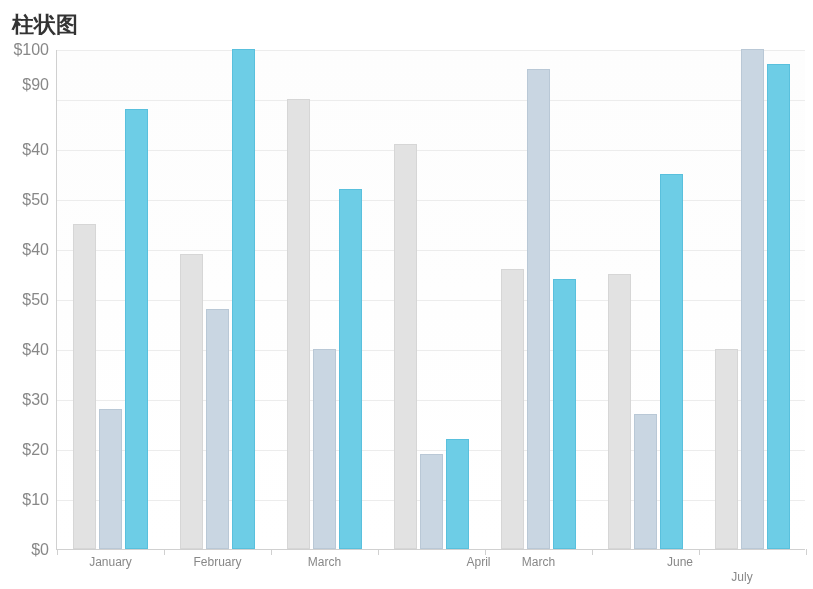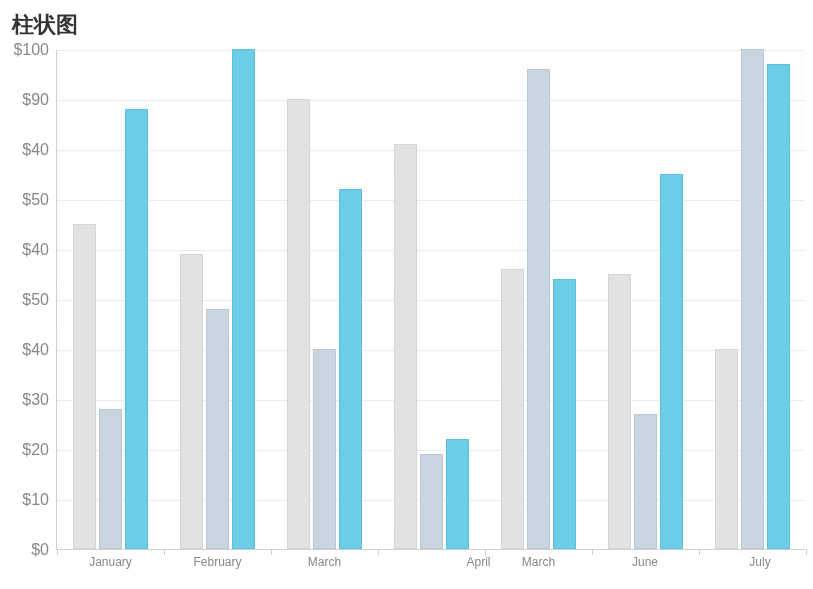--- a/index.html
+++ b/index.html
@@ -90,21 +90,21 @@
       <div class="y-tick" style="top: 300px;">$40</div>
       <div class="gridline" style="top: 250px;"></div>
       <div class="y-tick" style="top: 250px;">$50</div>
       <div class="gridline" style="top: 200px;"></div>
       <div class="y-tick" style="top: 200px;">$40</div>
       <div class="gridline" style="top: 150px;"></div>
       <div class="y-tick" style="top: 150px;">$50</div>
       <div class="gridline" style="top: 100px;"></div>
       <div class="y-tick" style="top: 100px;">$40</div>
       <div class="gridline" style="top: 50px;"></div>
-      <div class="y-tick" style="top: 50px;">$90</div>
+      <div class="y-tick" style="top: 35px;">$90</div>
       <div class="gridline" style="top: 0px;"></div>
       <div class="y-tick" style="top: 0px;">$100</div>
       <div class="cat-sep" style="left: 0px;"></div>
       <div class="x-tick" style="left: 53.5px;">January</div>
       <div class="cat-sep" style="left: 107px;"></div>
       <div class="bar s0" style="left: 16.05px; width: 22.9667px; height: 325px;"></div>
       <div class="bar s1" style="left: 42.0167px; width: 22.9667px; height: 140px;"></div>
       <div class="bar s2" style="left: 67.9833px; width: 22.9667px; height: 440px;"></div>
       <div class="x-tick" style="left: 160.5px;">February</div>
       <div class="cat-sep" style="left: 214px;"></div>
@@ -119,24 +119,24 @@
       <div class="x-tick" style="left: 374.5px; margin-left: 47px;">April</div>
       <div class="cat-sep" style="left: 428px;"></div>
       <div class="bar s0" style="left: 337.05px; width: 22.9667px; height: 405px;"></div>
       <div class="bar s1" style="left: 363.017px; width: 22.9667px; height: 95px;"></div>
       <div class="bar s2" style="left: 388.983px; width: 22.9667px; height: 110px;"></div>
       <div class="x-tick" style="left: 481.5px;">March</div>
       <div class="cat-sep" style="left: 535px;"></div>
       <div class="bar s0" style="left: 444.05px; width: 22.9667px; height: 280px;"></div>
       <div class="bar s1" style="left: 470.017px; width: 22.9667px; height: 480px;"></div>
       <div class="bar s2" style="left: 495.983px; width: 22.9667px; height: 270px;"></div>
-      <div class="x-tick" style="left: 588px; text-align: right;">June</div>
+      <div class="x-tick" style="left: 623px; text-align: right;">June</div>
       <div class="cat-sep" style="left: 642px;"></div>
       <div class="bar s0" style="left: 551.05px; width: 22.9667px; height: 275px;"></div>
       <div class="bar s1" style="left: 577.017px; width: 22.9667px; height: 135px;"></div>
       <div class="bar s2" style="left: 602.983px; width: 22.9667px; height: 375px;"></div>
-      <div class="x-tick" style="left: 703px;">July</div>
+      <div class="x-tick" style="left: 685px; margin-top: 15px;">July</div>
       <div class="cat-sep" style="left: 749px;"></div>
       <div class="bar s0" style="left: 658.05px; width: 22.9667px; height: 200px;"></div>
       <div class="bar s1" style="left: 684.017px; width: 22.9667px; height: 500px;"></div>
       <div class="bar s2" style="left: 709.983px; width: 22.9667px; height: 485px;"></div>
     </div>
 </div>
 
 </body></html>

